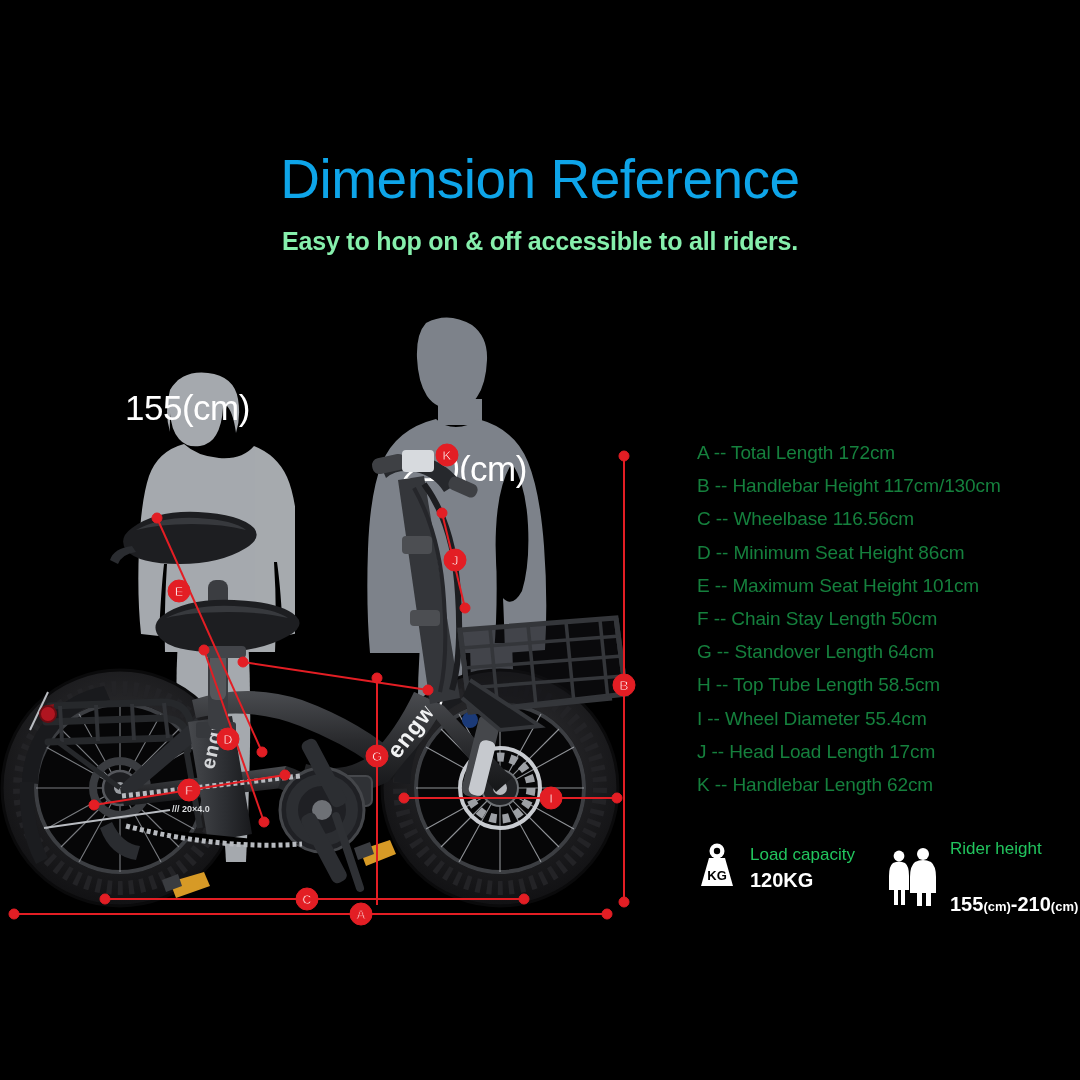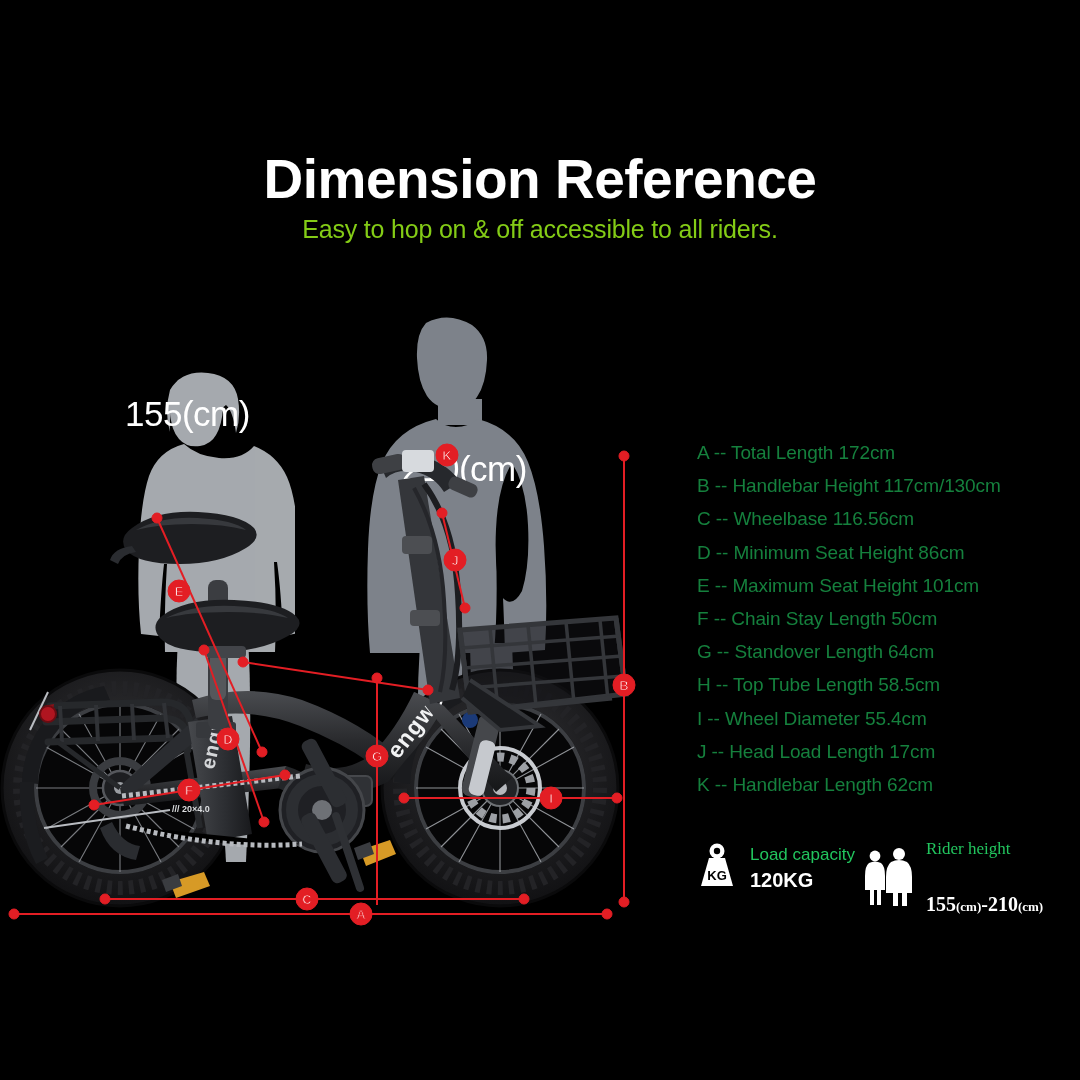--- a/index.html
+++ b/index.html
@@ -7,26 +7,26 @@
   body {
     width:1080px; height:1080px;
     font-family:"Liberation Sans", sans-serif;
     color:#fff; overflow:hidden; position:relative;
   }
   #stage { position:absolute; inset:0; background:#000; }
 
   
   .hdr { position:absolute; top:152px; left:0; width:1080px; text-align:center; }
   .hdr-title {
-    font-size:55px; font-weight:bold; letter-spacing:-0.5px;
-    color:#ffffff; line-height:1.0;
+    font-size:55px; font-weight:normal; letter-spacing:-0.5px;
+    color:#0ea5e9; line-height:1.0;
   }
   .hdr-sub {
-    margin-top:8px; font-size:25px; font-weight:400;
-    color:#84cc16; letter-spacing:-0.2px;
+    margin-top:20px; font-size:25px; font-weight:700;
+    color:#86efac; letter-spacing:-0.2px;
   }
 
   
   .sil { position:absolute; }
   .sil svg { display:block; }
   .sil-label {
     position:absolute; font-size:35px; font-weight:400;
     color:#ffffff; letter-spacing:-0.5px; white-space:nowrap;
   }
 
@@ -70,21 +70,21 @@
         <path d="M58 8 q18 -8 34 2 q12 9 11 26 q-1 17 -7 27 q-5 9 -16 11 q-13 2 -21 -7 q-8 -9 -9 -27 q-1 -21 8 -32 z"></path>
 
         <path d="M50 18 q12 -20 38 -17 q26 3 30 26 q3 18 -2 34 q-3 -22 -10 -28 q-10 10 -30 8 q-17 -2 -22 -12 q-5 14 -4 31 q-6 -20 0 -42 z"></path>
 
         <path d="M64 72 q-26 7 -35 32 q-8 24 -10 72 q-2 48 2 86 l18 2 q2 -46 5 -72 l3 0 q-3 48 -2 88 l110 0 q2 -44 -1 -90 l3 0 q4 28 6 74 l16 -3 q3 -44 0 -90 q-3 -46 -12 -66 q-10 -22 -33 -31 q-12 14 -35 12 q-22 -2 -35 -14 z"></path>
 
         <path d="M58 262 q-3 60 -1 120 q2 56 8 108 l20 0 q2 -56 4 -112 q2 -58 4 -116 z"></path>
         <path d="M96 262 q1 60 4 118 q3 58 6 110 l20 0 q3 -58 4 -116 q1 -58 -2 -112 z"></path>
       </g>
     </svg>
-    <div class="sil-label" style="left:5px; top:22px;">155(cm)</div>
+    <div class="sil-label" style="left:5px; top:16px;">155(cm)</div>
   </div>
 
   <div class="sil" style="left:362px; top:313px;">
     <svg width="215" height="570" viewBox="0 0 215 570">
       <g fill="#848a92" opacity="0.95">
 
         <path d="M64 10 q22 -12 46 2 q16 12 15 35 q-1 24 -10 37 q-8 12 -24 12 q-17 0 -26 -13 q-9 -14 -10 -38 q-1 -24 9 -35 z"></path>
 
         <path d="M76 86 l44 0 l0 26 l-44 0 z"></path>
 
@@ -417,21 +417,21 @@
           <path d="M15 16 L31 16 L39 44 L7 44 Z" fill="#fff"></path>
           <text x="23" y="38" text-anchor="middle" font-family="Liberation Sans, sans-serif" font-size="13" font-weight="bold" fill="#000">KG</text>
         </svg>
       </span>
       <span class="spec-txt">
         <span class="spec-label" style="display:block;">Load capacity</span>
         <span class="spec-value" style="display:block;">120KG</span>
       </span>
     </div>
 
-    <div class="spec" style="left:166px; top:0;font-family:Liberation Serif, serif;">
+    <div class="spec" style="left:190px; top:0;">
       <span class="spec-icon">
         <svg width="56" height="58" viewBox="0 0 56 58">
 
           <circle cx="15" cy="8" r="5.4" fill="#fff"></circle>
           <path d="M9 15 q6 -3 12 0 q4 3 4 13 l0 14 l-20 0 l0 -14 q0 -10 4 -13 z" fill="#fff"></path>
           <rect x="10" y="42" width="4" height="15" fill="#fff"></rect>
           <rect x="17" y="42" width="4" height="15" fill="#fff"></rect>
 
           <circle cx="39" cy="6" r="6" fill="#fff"></circle>
           <path d="M31 14 q8 -4 16 0 q5 4 5 15 l0 16 l-26 0 l0 -16 q0 -11 5 -15 z" fill="#fff"></path>

